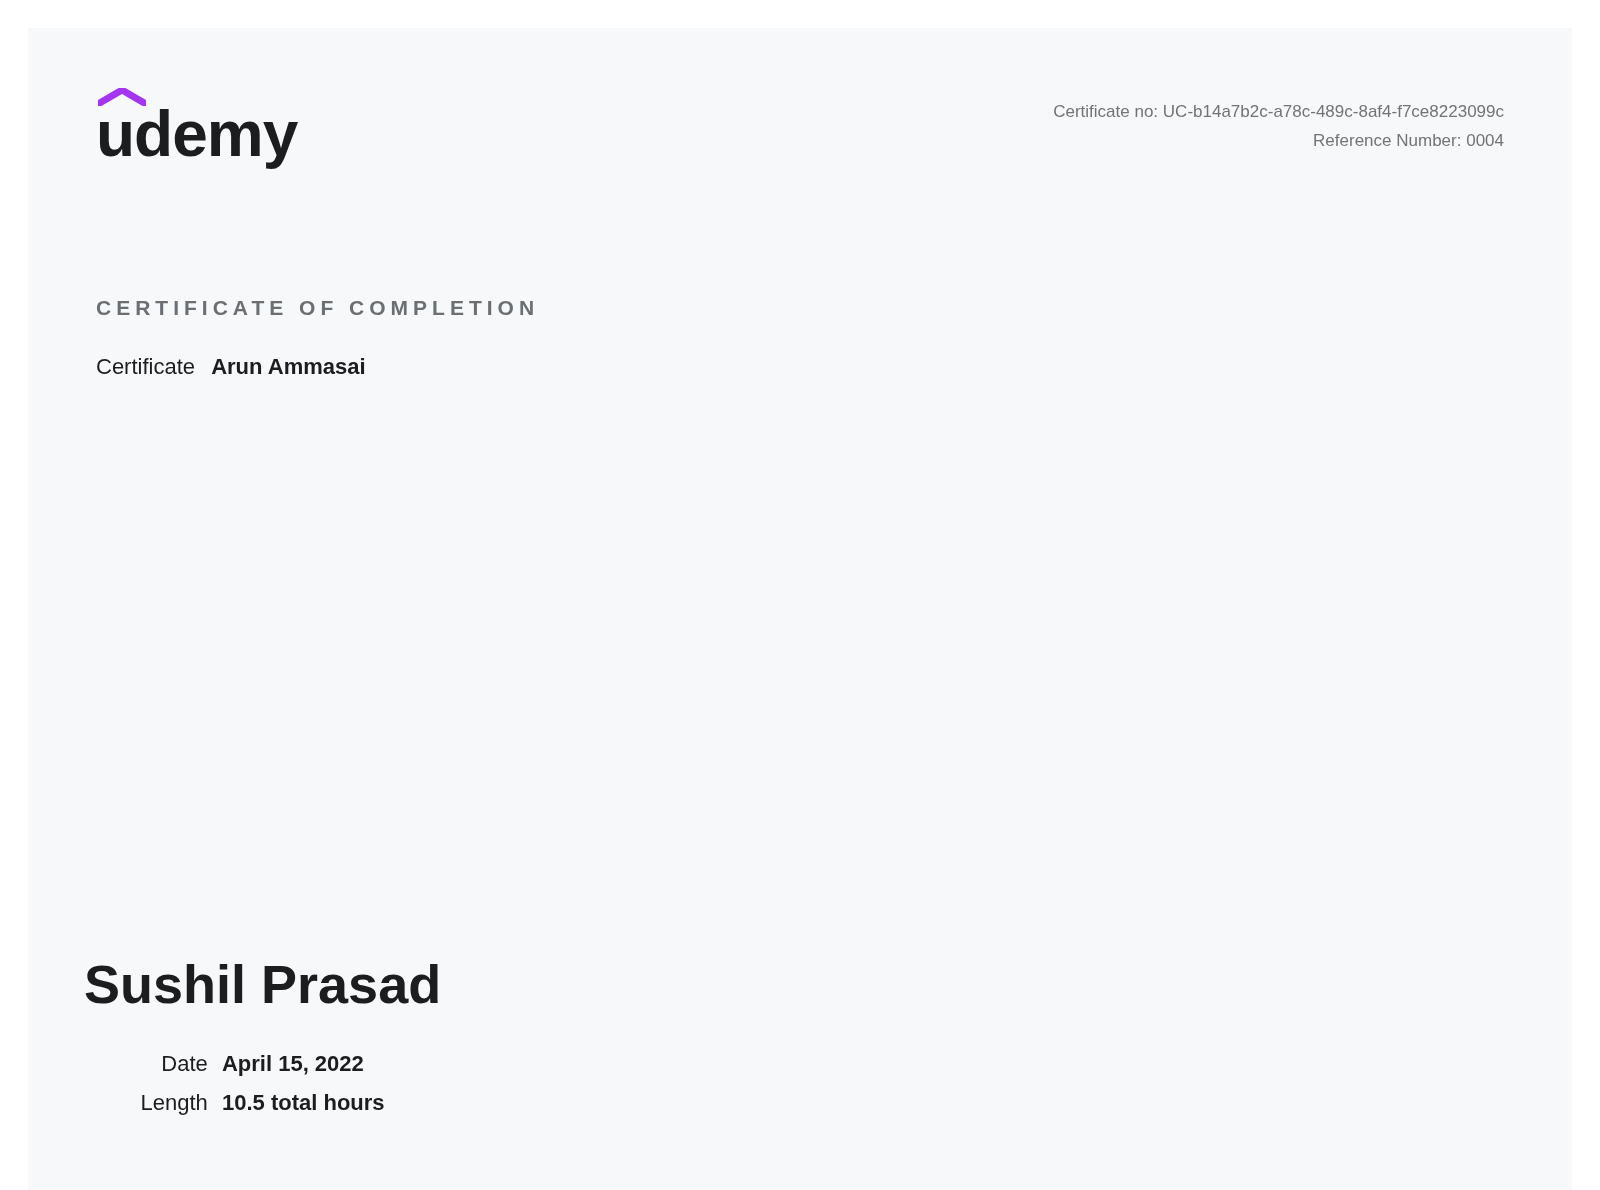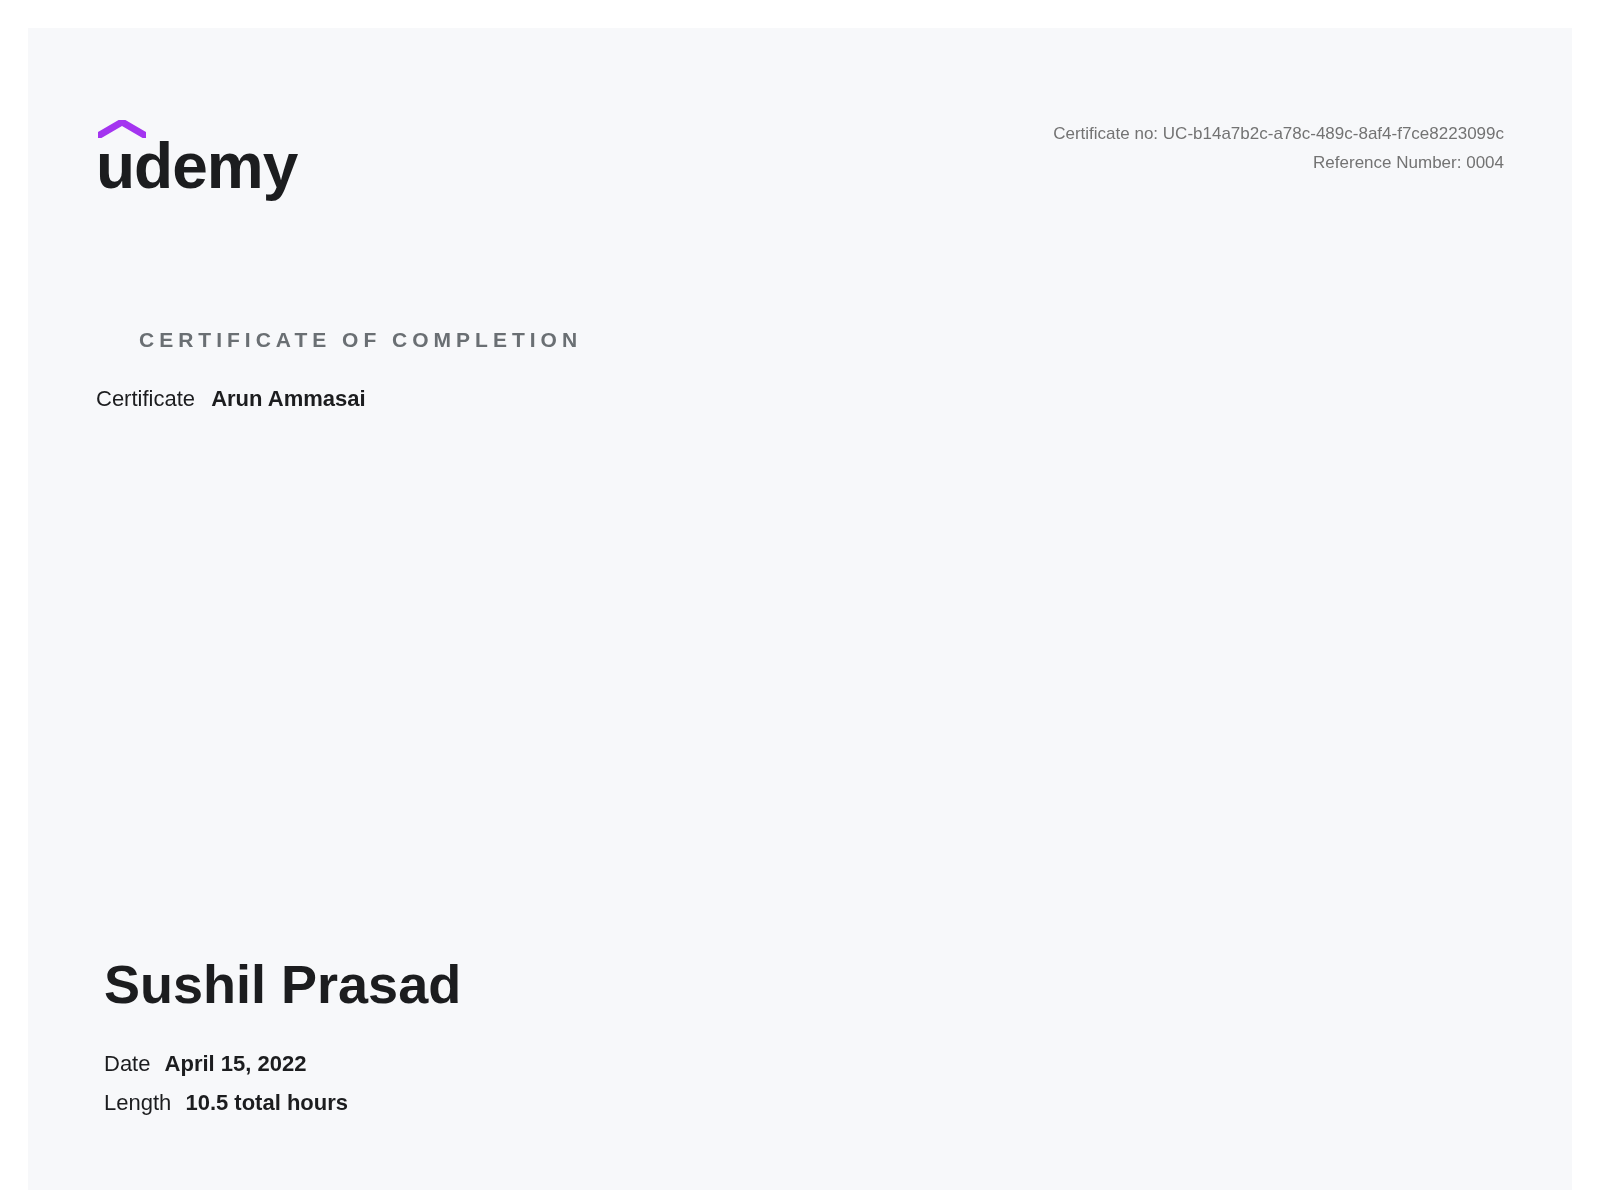--- a/index.html
+++ b/index.html
@@ -22,22 +22,21 @@
       left: 28px;
       right: 28px;
       bottom: 0;
       background: #f7f8fa;
       padding: 60px 68px;
     }
     
     .header-row {
       display: flex;
       justify-content: space-between;
-      align-items: flex-start;
-      margin-top: 32px;
+      align-items: center;
     }
     
     .logo {
       display: flex;
       flex-direction: column;
       align-items: flex-start;
     }
     
     .logo-caret {
       width: 48px;
@@ -64,21 +63,20 @@
     .cert-meta div {
       white-space: nowrap;
     }
     
     .completion-label {
       margin-top: 130px;
       font-size: 21px;
       font-weight: 700;
       color: #6a6f73;
       letter-spacing: 5px;
-      margin-left: 43px;
     }
     
     .course-title {
       font-family: Georgia, 'Times New Roman', serif;
       font-size: 102px;
       font-weight: 700;
       color: #1c1d1f;
       line-height: 1.05;
       margin-top: 28px;
       letter-spacing: -1px;
@@ -95,21 +93,22 @@
       margin-right: 10px;
     }
     
     .instructors-name {
       font-weight: 700;
     }
     
     .recipient-section {
       position: absolute;
       bottom: 68px;
-      left: 76px;
+      left: 56px;
+      text-align: center;
     }
     
     .recipient-name {
       font-size: 54px;
       font-weight: 700;
       color: #1c1d1f;
       margin-bottom: 30px;
     }
     
     .detail-row {

